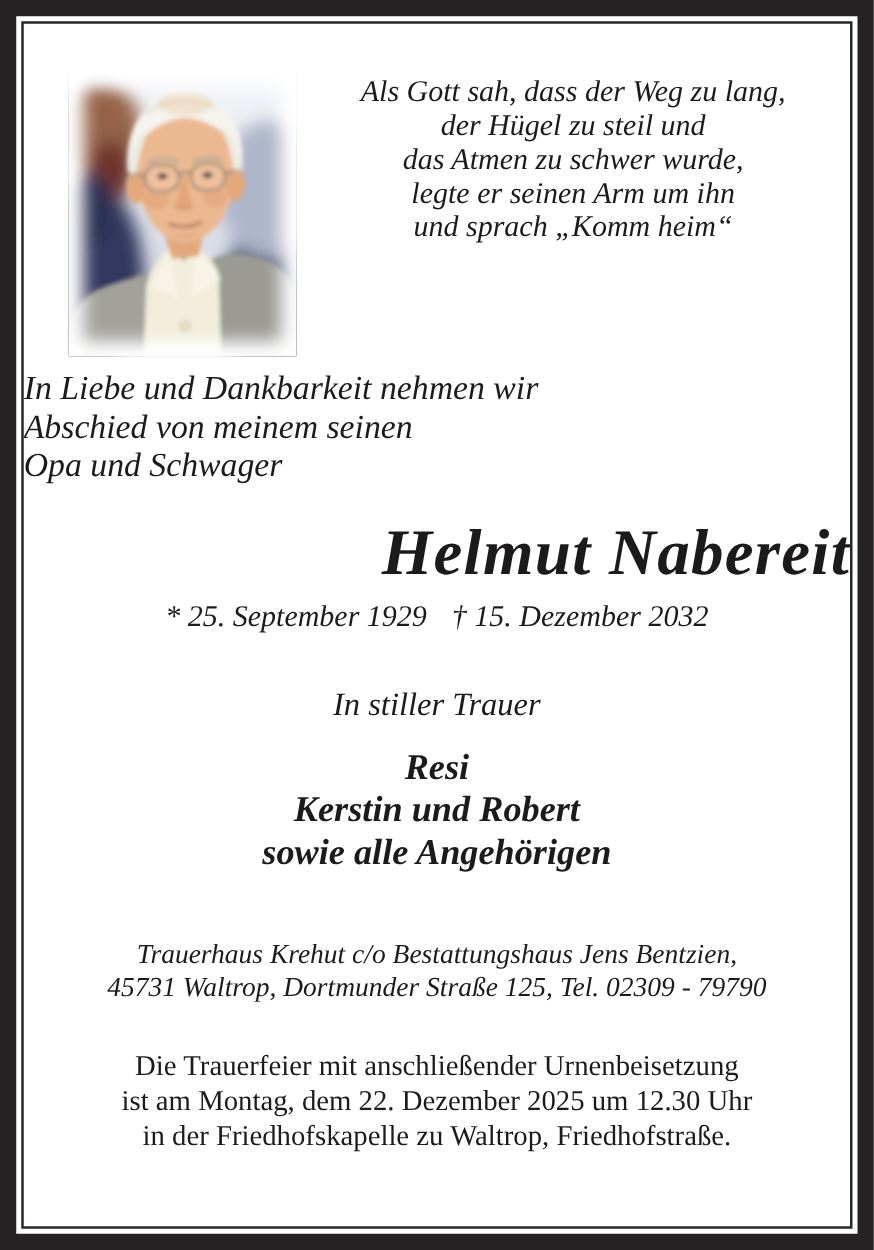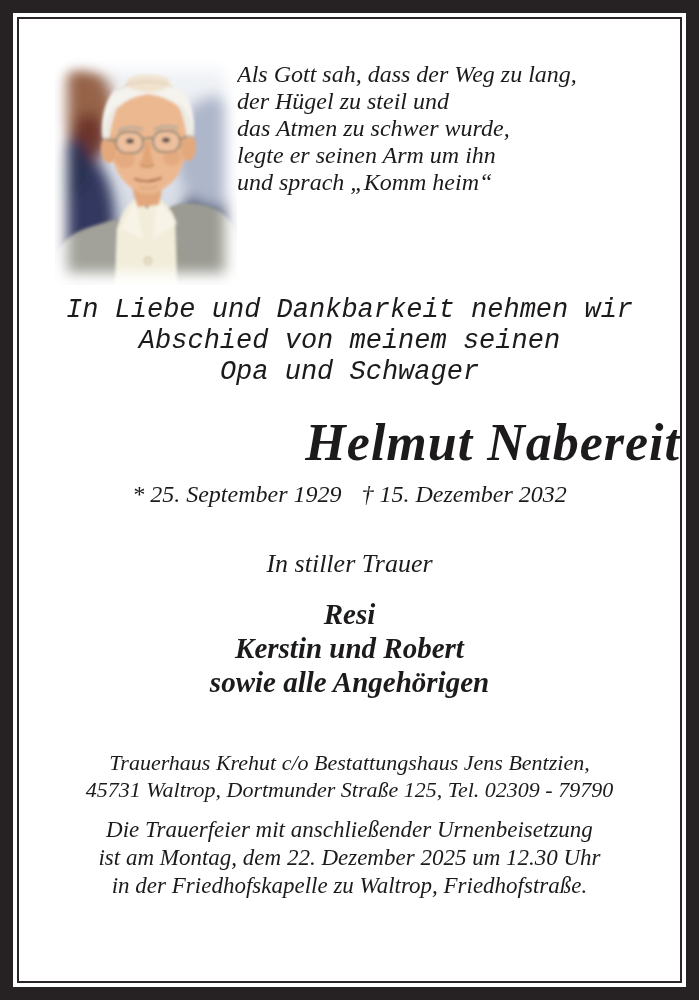--- a/index.html
+++ b/index.html
@@ -35,36 +35,34 @@
   }
   .photo svg { display:block; width:100%; height:100%; filter:blur(0.4px); }
   .photo::after {
     content:"";
     position:absolute; inset:0;
     box-shadow: inset 0 0 14px 12px #ffffff;
     pointer-events:none;
   }
   .poem {
     flex:1 1 auto;
-    text-align:left;
+    text-align:center;
     padding-top:4px;
     font-style:italic;
     font-size:24px;
     line-height:27px;
     color:#1d1a1b;
   }
 
   
   .intro {
     margin-top:10px;
-    text-align:center;
     font-style:italic;
     font-size:27px;
     line-height:31px;
-    font-family:Liberation Mono, monospace;
   }
   .name {
     margin-top:27px;
     text-align:right;
     font-style:italic;
     font-weight:bold;
     font-size:52px;
     line-height:56px;
     letter-spacing:1px;
   }
@@ -92,23 +90,22 @@
     line-height:34px;
   }
   .funeral-home {
     margin-top:50px;
     text-align:center;
     font-style:italic;
     font-size:22px;
     line-height:27px;
   }
   .service {
-    margin-top:13px;
-    text-align:center;
-    font-style:italic;
+    margin-top:36px;
+    text-align:center;
     font-size:23px;
     line-height:28px;
   }
 </style>
 </head>
 <body>
 
 <div class="mat">
   <div class="inner-frame">
     <div class="content">

